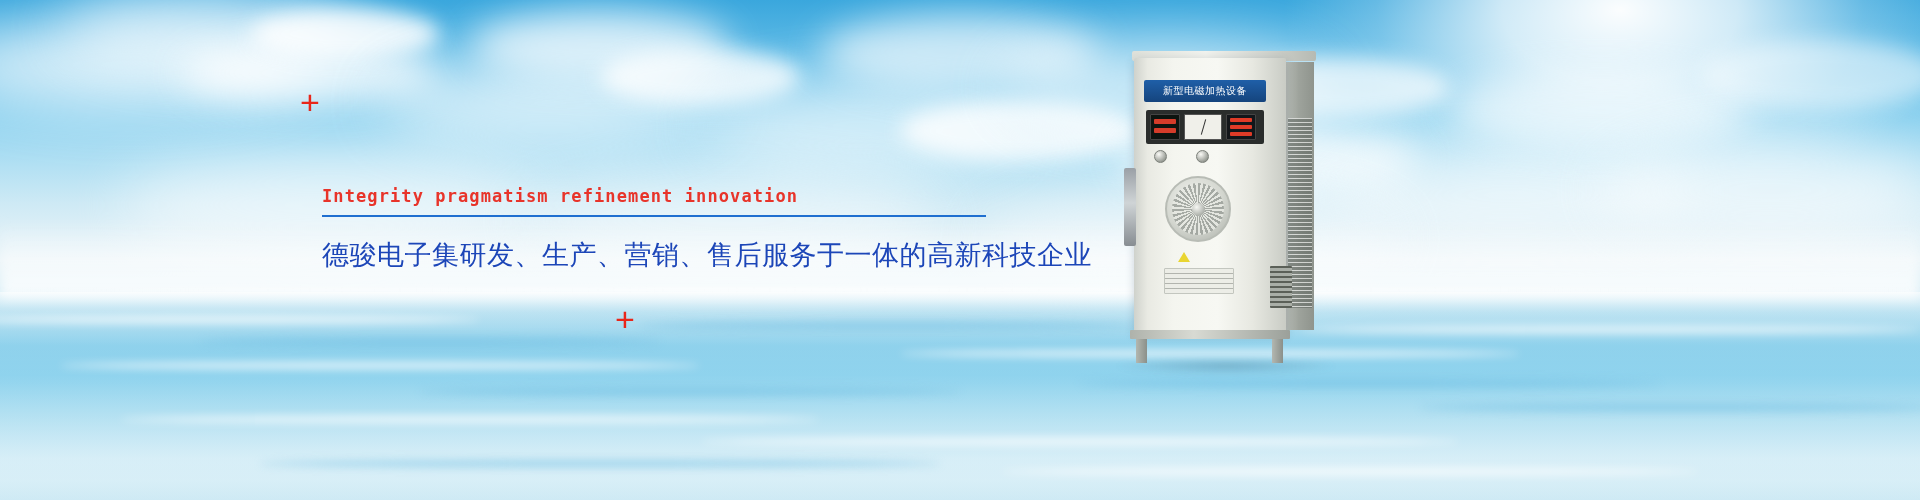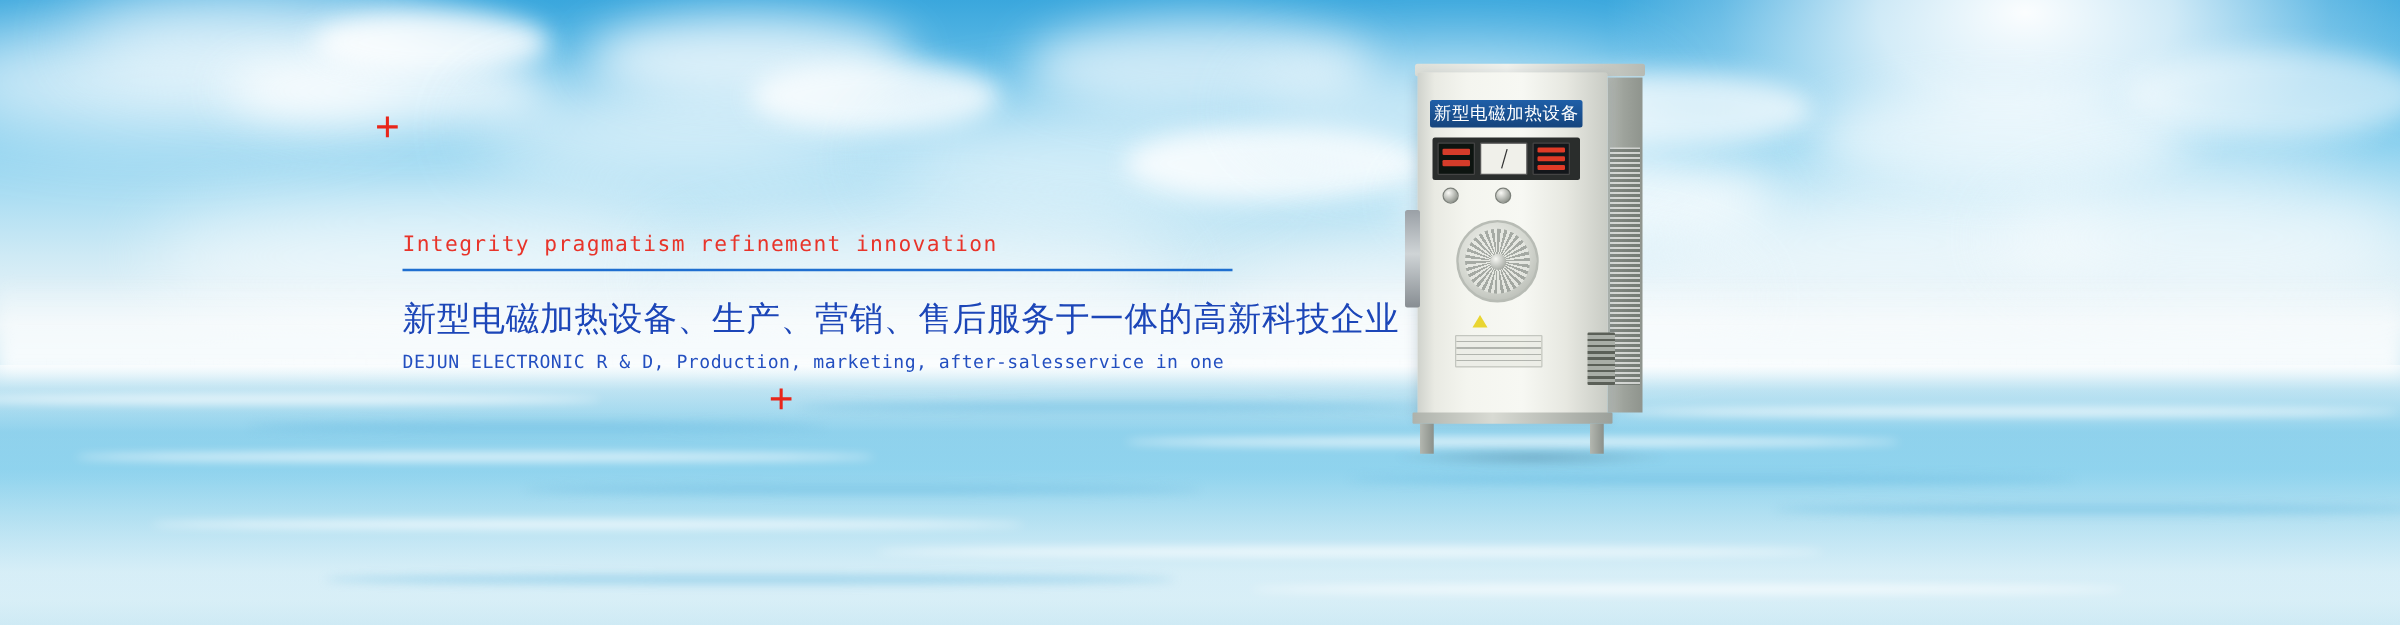--- a/index.html
+++ b/index.html
@@ -76,21 +76,21 @@
     position:absolute; left:320px; top:118px;
     font-family:"DejaVu Sans","Liberation Sans", sans-serif;
     font-size:60px; font-weight:700; color:#ee1b10;
     letter-spacing:2px; white-space:nowrap; line-height:1.12;
     text-shadow:0 1px 2px rgba(255,255,255,.35);
   }
 
   .headline-en {
     position:absolute; left:322px; top:186px;
     font-family:"DejaVu Sans Mono","Liberation Mono", monospace;
-    font-size:17px; color:#e8342a; letter-spacing:1.1px; white-space:nowrap;
+    font-size:17px; color:#e8342a; letter-spacing:1.1px; white-space:nowrap;font-weight:bold;
   }
 
   .divider {
     position:absolute; left:322px; top:215px; width:664px; height:2px;
     background:#1f6fd0;
   }
 
   .lead-cn {
     position:absolute; left:322px; top:237px;
     font-family:"DejaVu Sans","Liberation Sans", sans-serif;
@@ -128,21 +128,21 @@
     background:linear-gradient(to right,#dfe1da,#f2f3ee 40%,#b6bab3);
     border-radius:2px;
   }
 
   .label-plate {
     position:absolute; left:24px; top:22px; width:122px; height:22px;
     background:linear-gradient(to bottom,#1f5fa8,#15447d);
     border-radius:2px; display:flex; align-items:center; justify-content:center;
   }
   .label-plate span {
-    color:#fff; font-size:14px; letter-spacing:.5px;
+    color:#fff; font-size:10px; letter-spacing:.5px;
     font-family:Liberation Mono, monospace; white-space:nowrap;
   }
 
   .panel {
     position:absolute; left:26px; top:52px; width:118px; height:34px;
     background:#2a2d2c; border-radius:2px; padding:4px; display:flex; gap:4px;
   }
   .meter-dark { width:30px; height:26px; background:#0d1410; border:1px solid #444; border-radius:1px; }
   .meter-dark .seg { margin:4px 3px; height:5px; background:#d43c2a; border-radius:1px; }
   .meter-white { width:38px; height:26px; background:#f0f0ea; border:1px solid #555; border-radius:1px; }
@@ -260,24 +260,23 @@
 
   <div class="content">
 
     <div class="plus plus-1">+</div>
 
 
     <div class="headline-en">Integrity  pragmatism  refinement  innovation</div>
 
     <div class="divider"></div>
 
-    <div class="lead-cn">新型电磁加热设备、生产、营销、售后服务于一体的高新科技企业</div>
+    <div class="lead-cn">德骏电子集研发、生产、营销、售后服务于一体的高新科技企业</div>
 
     <div class="lead-en">
-      <span>DEJUN ELECTRONIC R &amp; D, Production, marketing, after-salesservice in one</span>
     </div>
 
     <div class="plus plus-2">+</div>
   </div>
 
   <div class="machine">
     <div class="mach-shadow"></div>
     <div class="mach-top"></div>
     <div class="mach-side"></div>
     <div class="mach-side-vents"></div>

